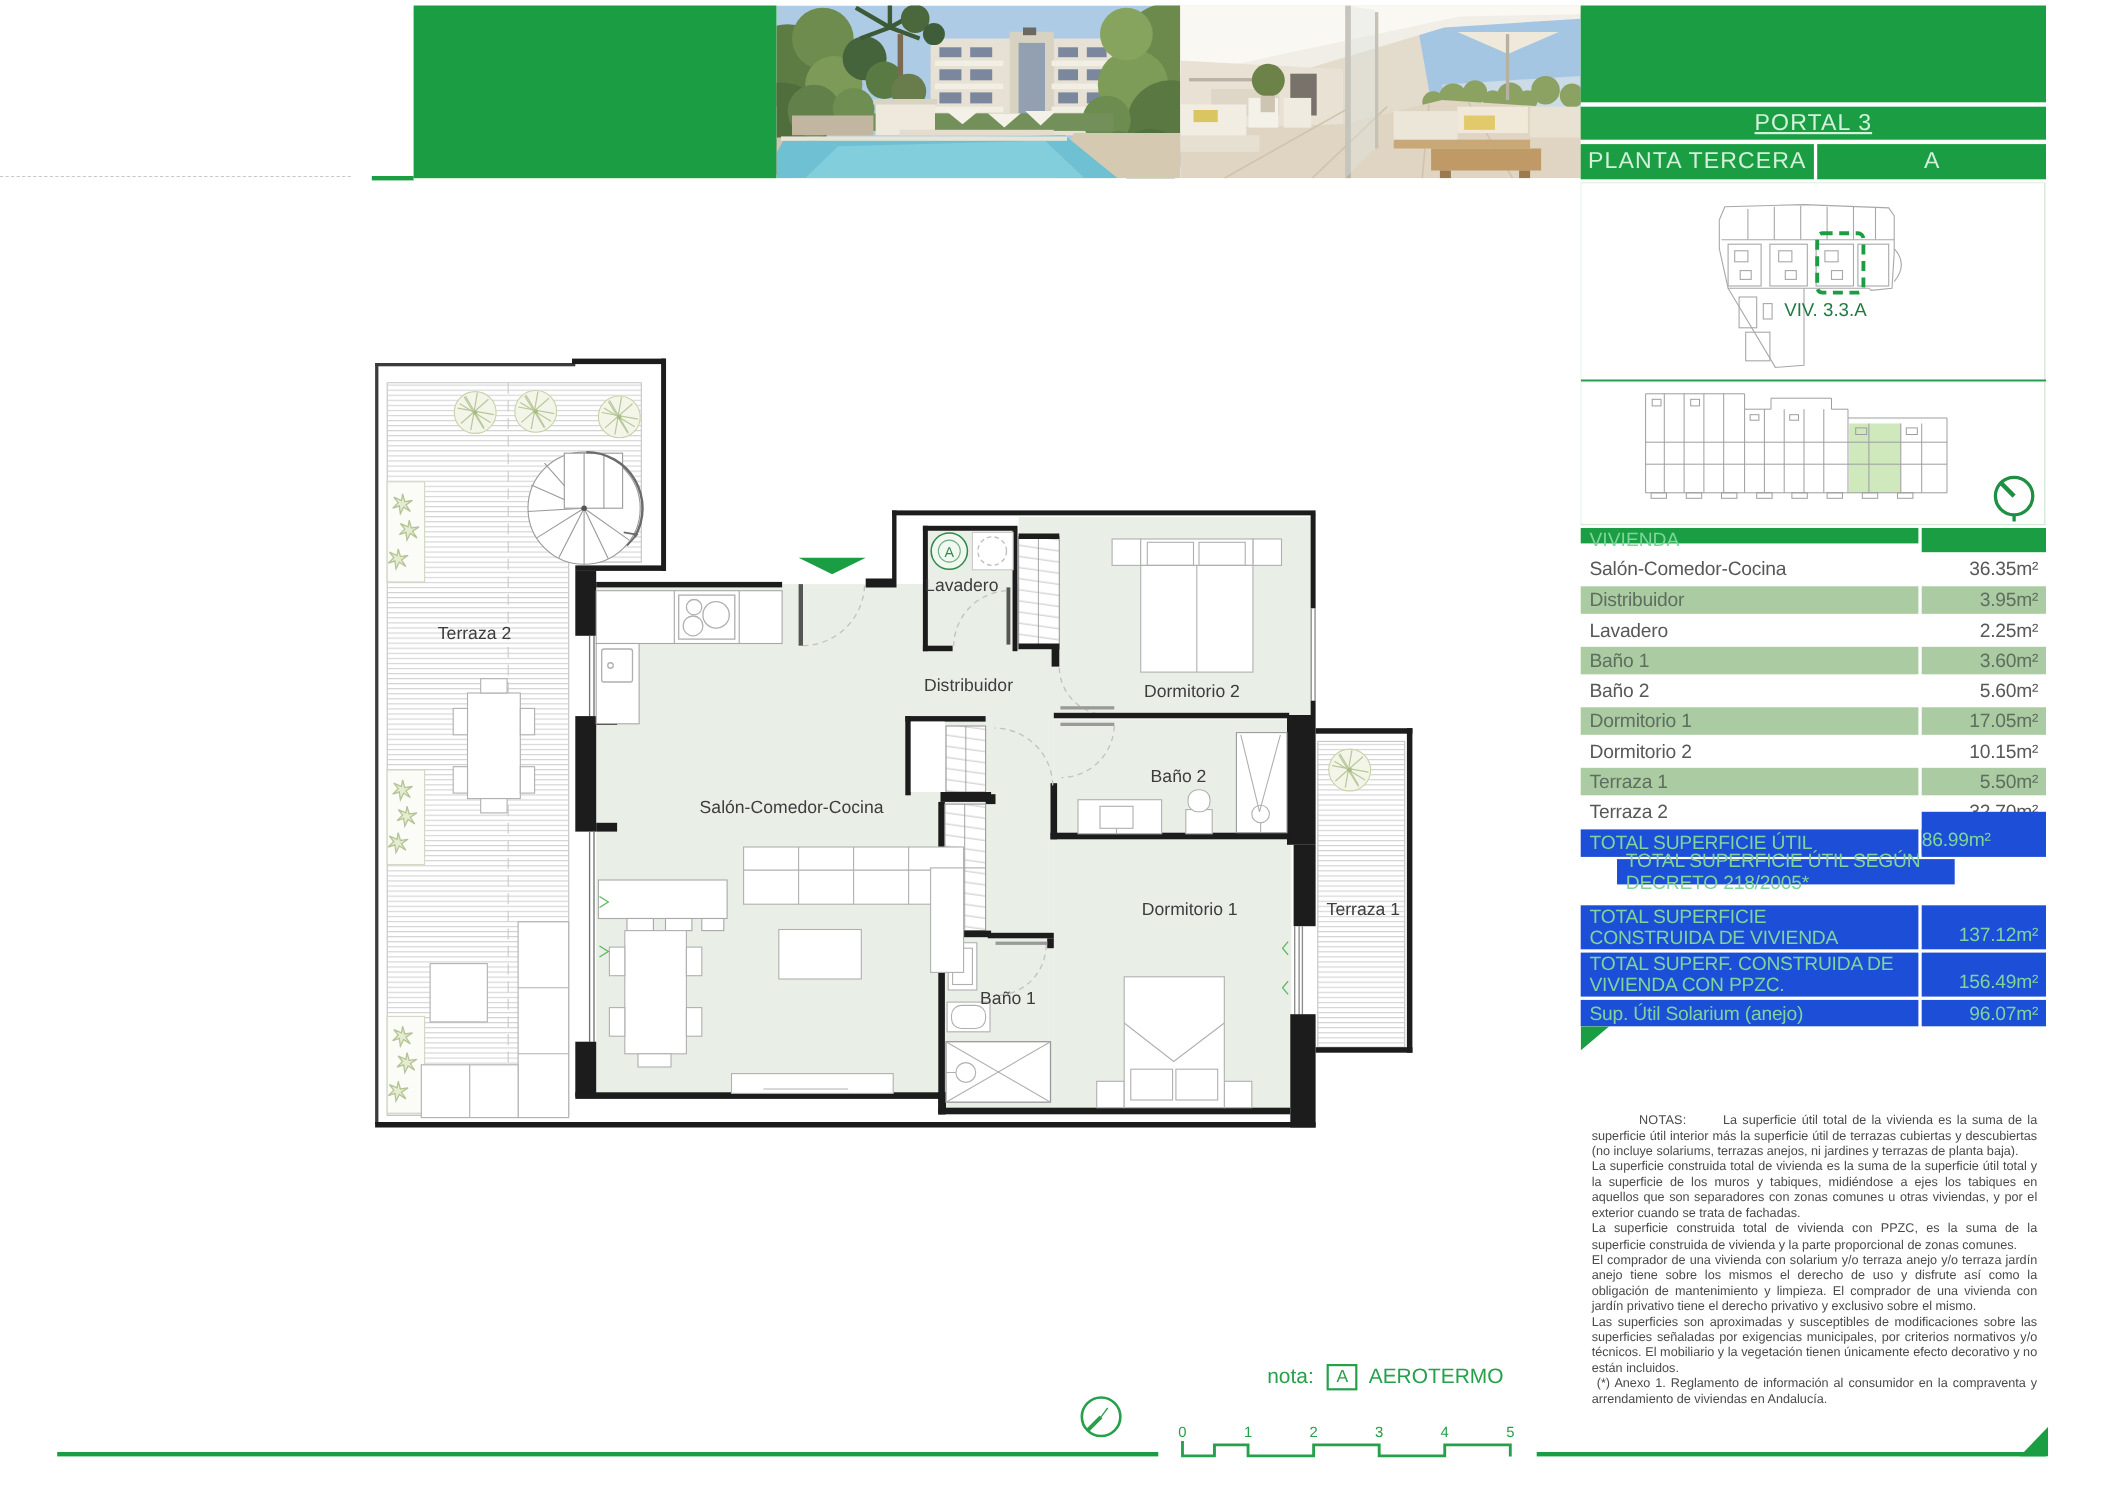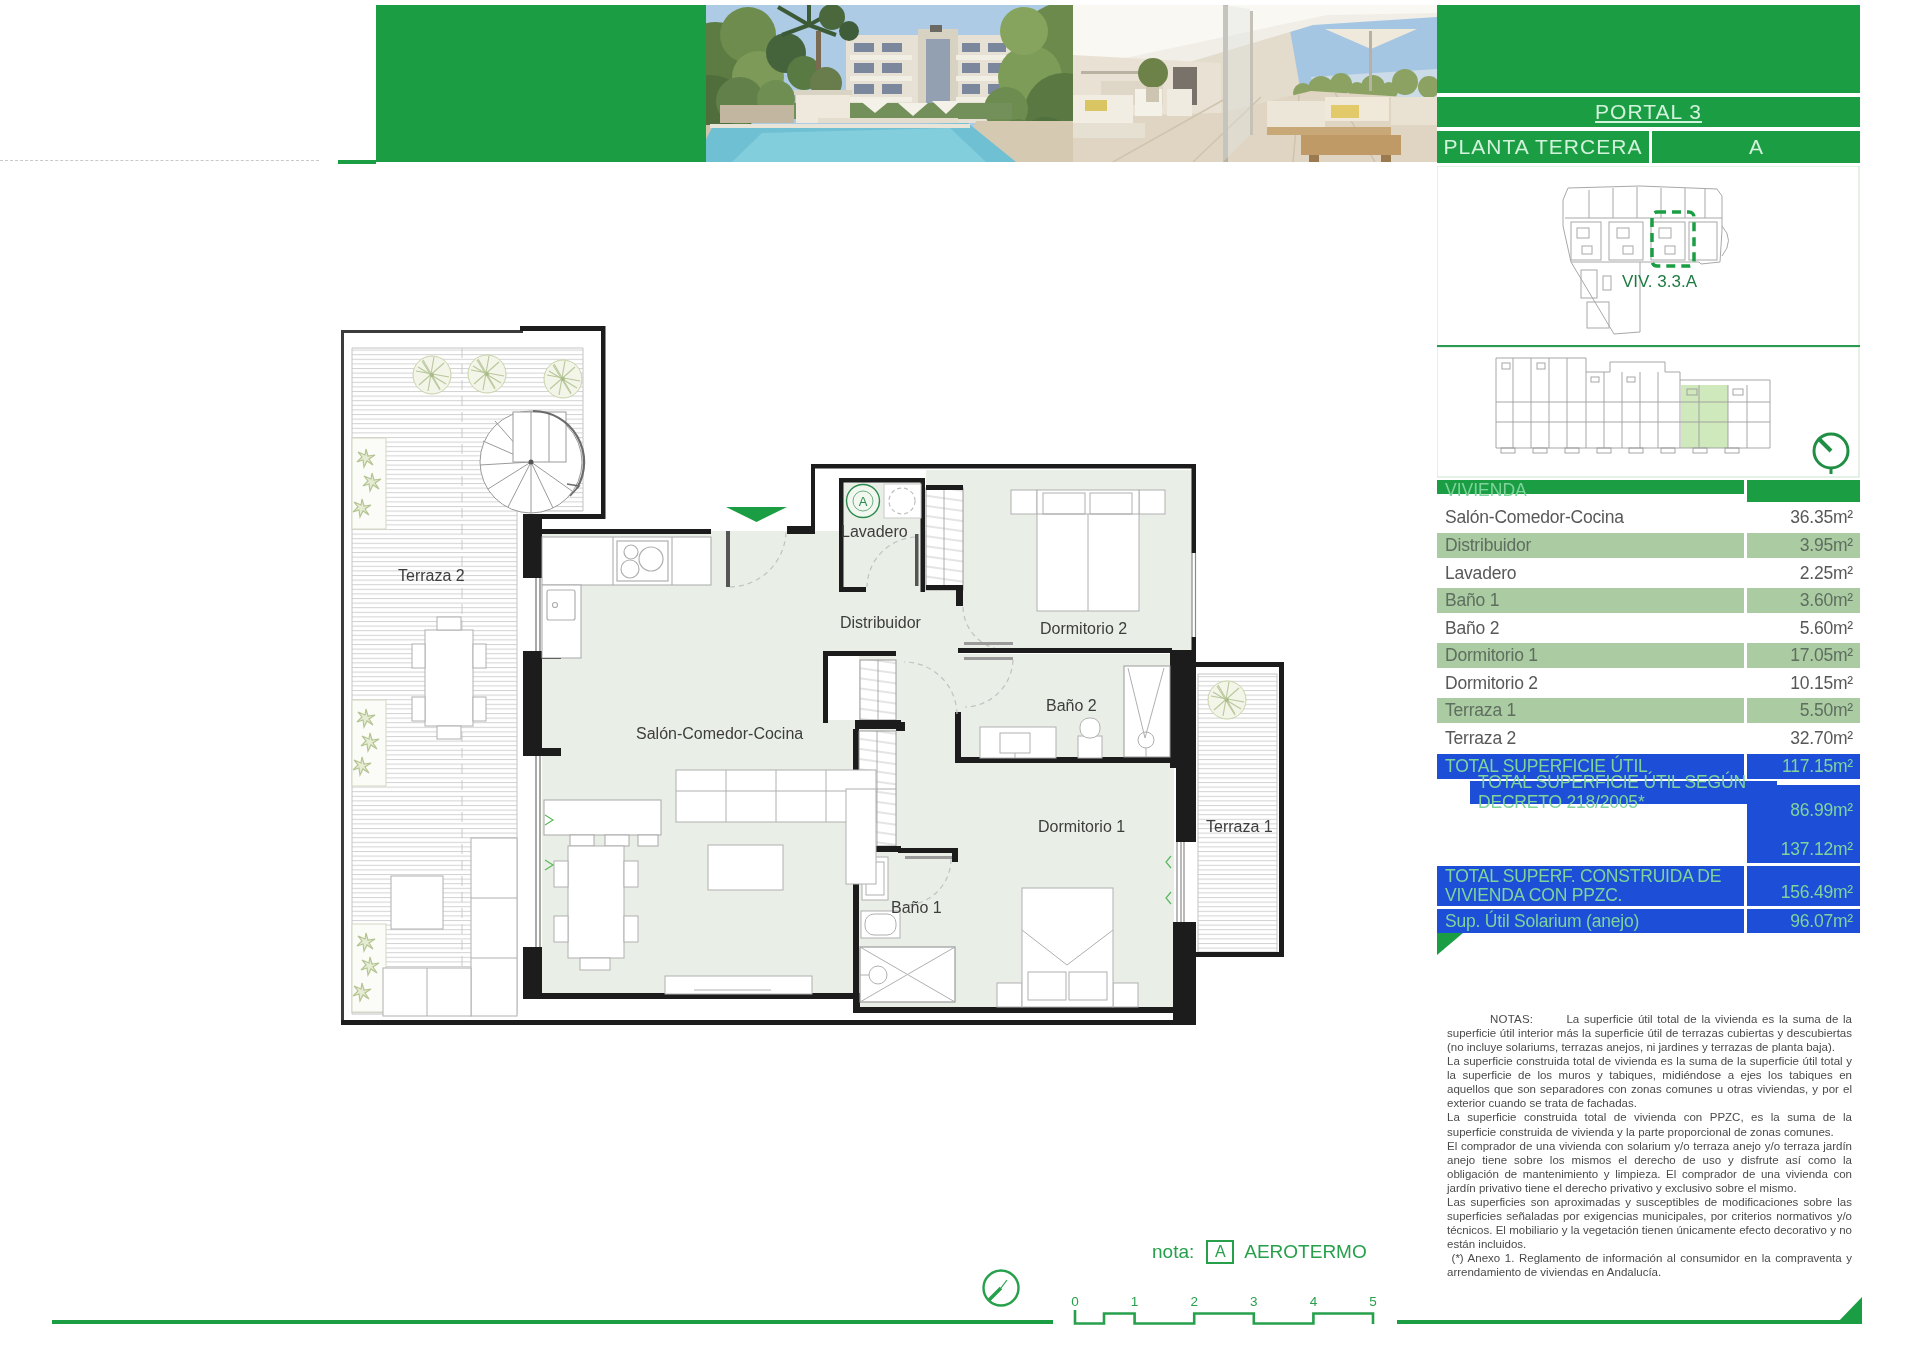--- a/index.html
+++ b/index.html
@@ -321,24 +321,27 @@
 <div class="cell grow" style="left:1437px;top:754px;width:307px;height:25px;">
       <span class="t" style="padding-left:8px;font-size:17.5px;letter-spacing:-0.2px;">TOTAL SUPERFICIE ÚTIL</span>
     </div>
 <div class="cell grow" style="left:1747px;top:754px;width:113px;height:25px;justify-content:flex-end;">
       <span class="t" style="padding-right:7px;font-size:17.5px;letter-spacing:-0.2px;">117.15m²</span>
     </div>
 
 <div class="cell grow" style="left:1437px;top:781px;width:307px;height:23px;margin-left:33px;">
       <span class="t" style="padding-left:8px;font-size:17.5px;letter-spacing:-0.2px;line-height:19.5px;">TOTAL SUPERFICIE ÚTIL SEGÚN DECRETO 218/2005*</span>
     </div>
-<div class="cell grow" style="left:1747px;top:785px;width:113px;height:39px;justify-content:flex-end;align-items:flex-end;">
+<div class="cell grow" style="left:1747px;top:738px;width:113px;height:39px;align-items:flex-end;">
       <span class="t" style="padding-right:7px;padding-bottom:3px;font-size:17.5px;letter-spacing:-0.2px;">86.99m²</span>
     </div>
 
+<div class="cell grow" style="left:1437px;top:823px;width:307px;height:40px;">
+      <span class="t" style="padding-left:8px;font-size:17.5px;letter-spacing:-0.2px;line-height:19.5px;">TOTAL SUPERFICIE<br>CONSTRUIDA DE VIVIENDA</span>
+    </div>
 <div class="cell grow" style="left:1747px;top:823px;width:113px;height:40px;justify-content:flex-end;align-items:flex-end;">
       <span class="t" style="padding-right:7px;padding-bottom:3px;font-size:17.5px;letter-spacing:-0.2px;">137.12m²</span>
     </div>
 
 <div class="cell grow" style="left:1437px;top:866px;width:307px;height:40px;">
       <span class="t" style="padding-left:8px;font-size:17.5px;letter-spacing:-0.2px;line-height:19.5px;">TOTAL SUPERF. CONSTRUIDA DE<br>VIVIENDA CON PPZC.</span>
     </div>
 <div class="cell grow" style="left:1747px;top:866px;width:113px;height:40px;justify-content:flex-end;align-items:flex-end;">
       <span class="t" style="padding-right:7px;padding-bottom:3px;font-size:17.5px;letter-spacing:-0.2px;">156.49m²</span>
     </div>

